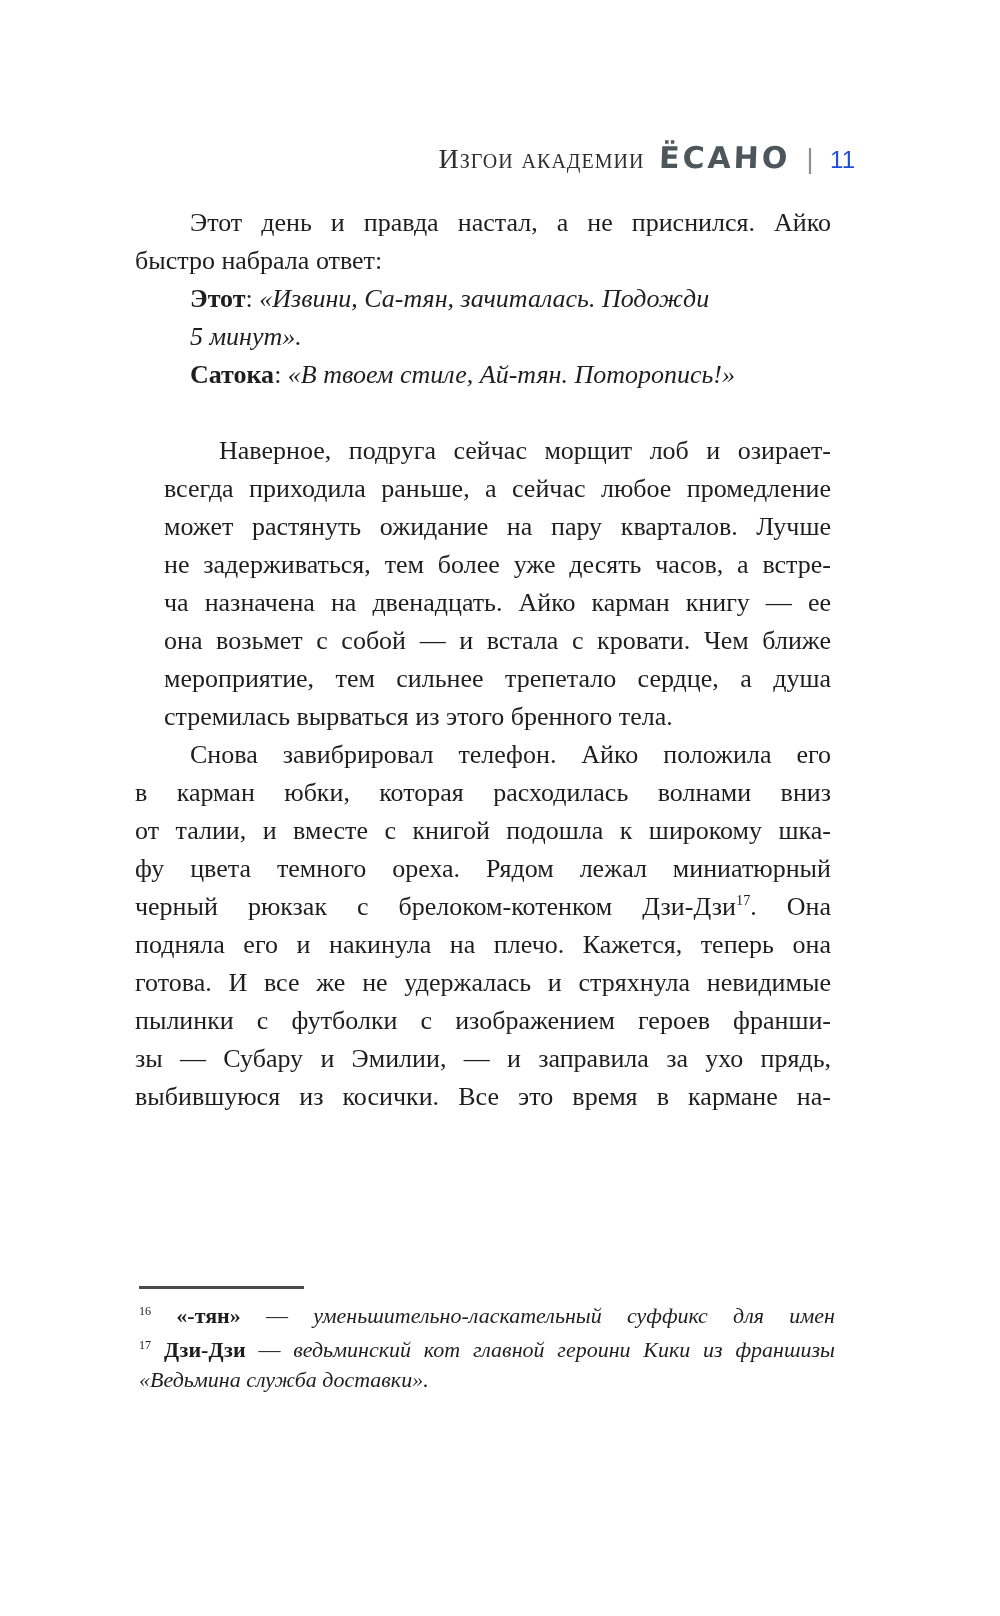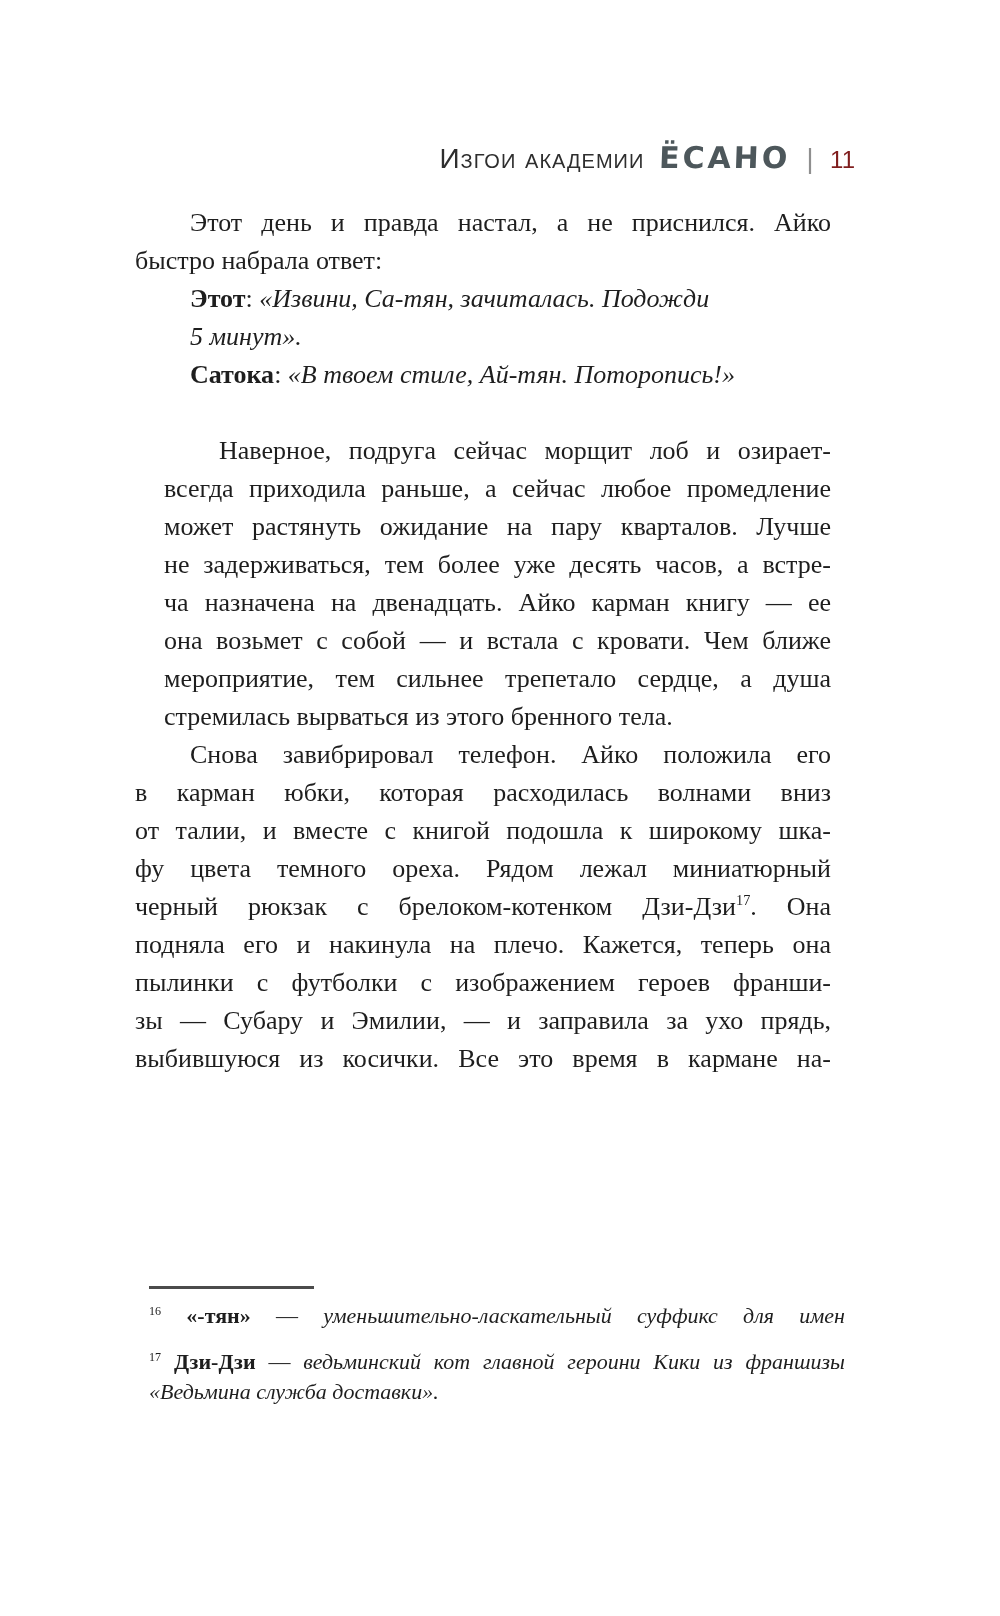--- a/index.html
+++ b/index.html
@@ -21,37 +21,38 @@
     width: 720px;
     text-align: right;
     white-space: nowrap;
     font-family: "Liberation Sans", sans-serif;
     color: #2e2e2e;
   }
   .book-title {
     font-variant: small-caps;
     font-size: 28px;
     letter-spacing: 1px;
+    font-family: Liberation Serif, serif;
   }
   .logo {
     font-family: "DejaVu Sans", sans-serif;
     font-weight: 800;
     font-size: 30px;
     letter-spacing: 3px;
     margin-left: 10px;
     transform: skewX(-2deg);
     display: inline-block;
   }
   .sep {
     font-size: 27px;
     font-weight: 300;
     color: #8f8f8f;
     margin: 0 12px 0 12px;
   }
-  .pagenum { font-size: 24px; color: #7f1d1d; }
+  .pagenum { font-size: 24px; color: #1d4ed8; }
 
   
   .body-text {
     position: absolute;
     top: 204px;
     left: 135px;
     width: 696px;
     font-size: 26px;
     line-height: 38px;
   }
@@ -61,32 +62,32 @@
   .block.gap { margin-top: 38px; margin-left: 29px; }
 
   .seg-b { font-weight: bold; }
   .seg-i { font-style: italic; }
   sup { font-size: 0.55em; line-height: 0; vertical-align: super; font-style: normal; }
 
   
   .footnotes {
     position: absolute;
     top: 1286px;
-    left: 149px;
+    left: 139px;
     width: 696px;
     font-size: 22px;
     line-height: 30px;
   }
   .footnote-rule {
     width: 165px;
     border-top: 3px solid #4b4b4b;
     margin: 0 0 12px 0;
   }
   .footnotes .line { height: 30px; }
-  .fn + .fn { margin-top: 16px; }
+  .fn + .fn { margin-top: 4px; }
 </style>
 </head>
 <body>
 
 <div class="page">
 
   <div class="running-header">
     <span class="book-title">Изгои академии</span>
     <span class="logo" style="color: rgb(77, 87, 91);">ЁСАНО</span>
     <span class="sep">|</span>
@@ -115,20 +116,21 @@
         <div class="line just"><span>мероприятие, тем сильнее трепетало сердце, а душа</span></div>
         <div class="line"><span>стремилась вырваться из этого бренного тела.</span></div>
       </div>
       <div class="block">
         <div class="line ind just"><span>Снова завибрировал телефон. Айко положила его</span></div>
         <div class="line just"><span>в карман юбки, которая расходилась волнами вниз</span></div>
         <div class="line just"><span>от талии, и вместе с книгой подошла к широкому шка-</span></div>
         <div class="line just"><span>фу цвета темного ореха. Рядом лежал миниатюрный</span></div>
         <div class="line just"><span>черный рюкзак с брелоком-котенком Дзи-Дзи</span><sup>17</sup><span>. Она</span></div>
         <div class="line just"><span>подняла его и накинула на плечо. Кажется, теперь она</span></div>
+        <div class="line just"><span>готова. И все же не удержалась и стряхнула невидимые</span></div>
         <div class="line just"><span>пылинки с футболки с изображением героев франши-</span></div>
         <div class="line just"><span>зы — Субару и Эмилии, — и заправила за ухо прядь,</span></div>
         <div class="line just"><span>выбившуюся из косички. Все это время в кармане на-</span></div>
       </div>
     </div>
 
   <div class="footnotes">
     <div class="footnote-rule"></div>
     <div id="footnote-list">
         <div class="block fn">

